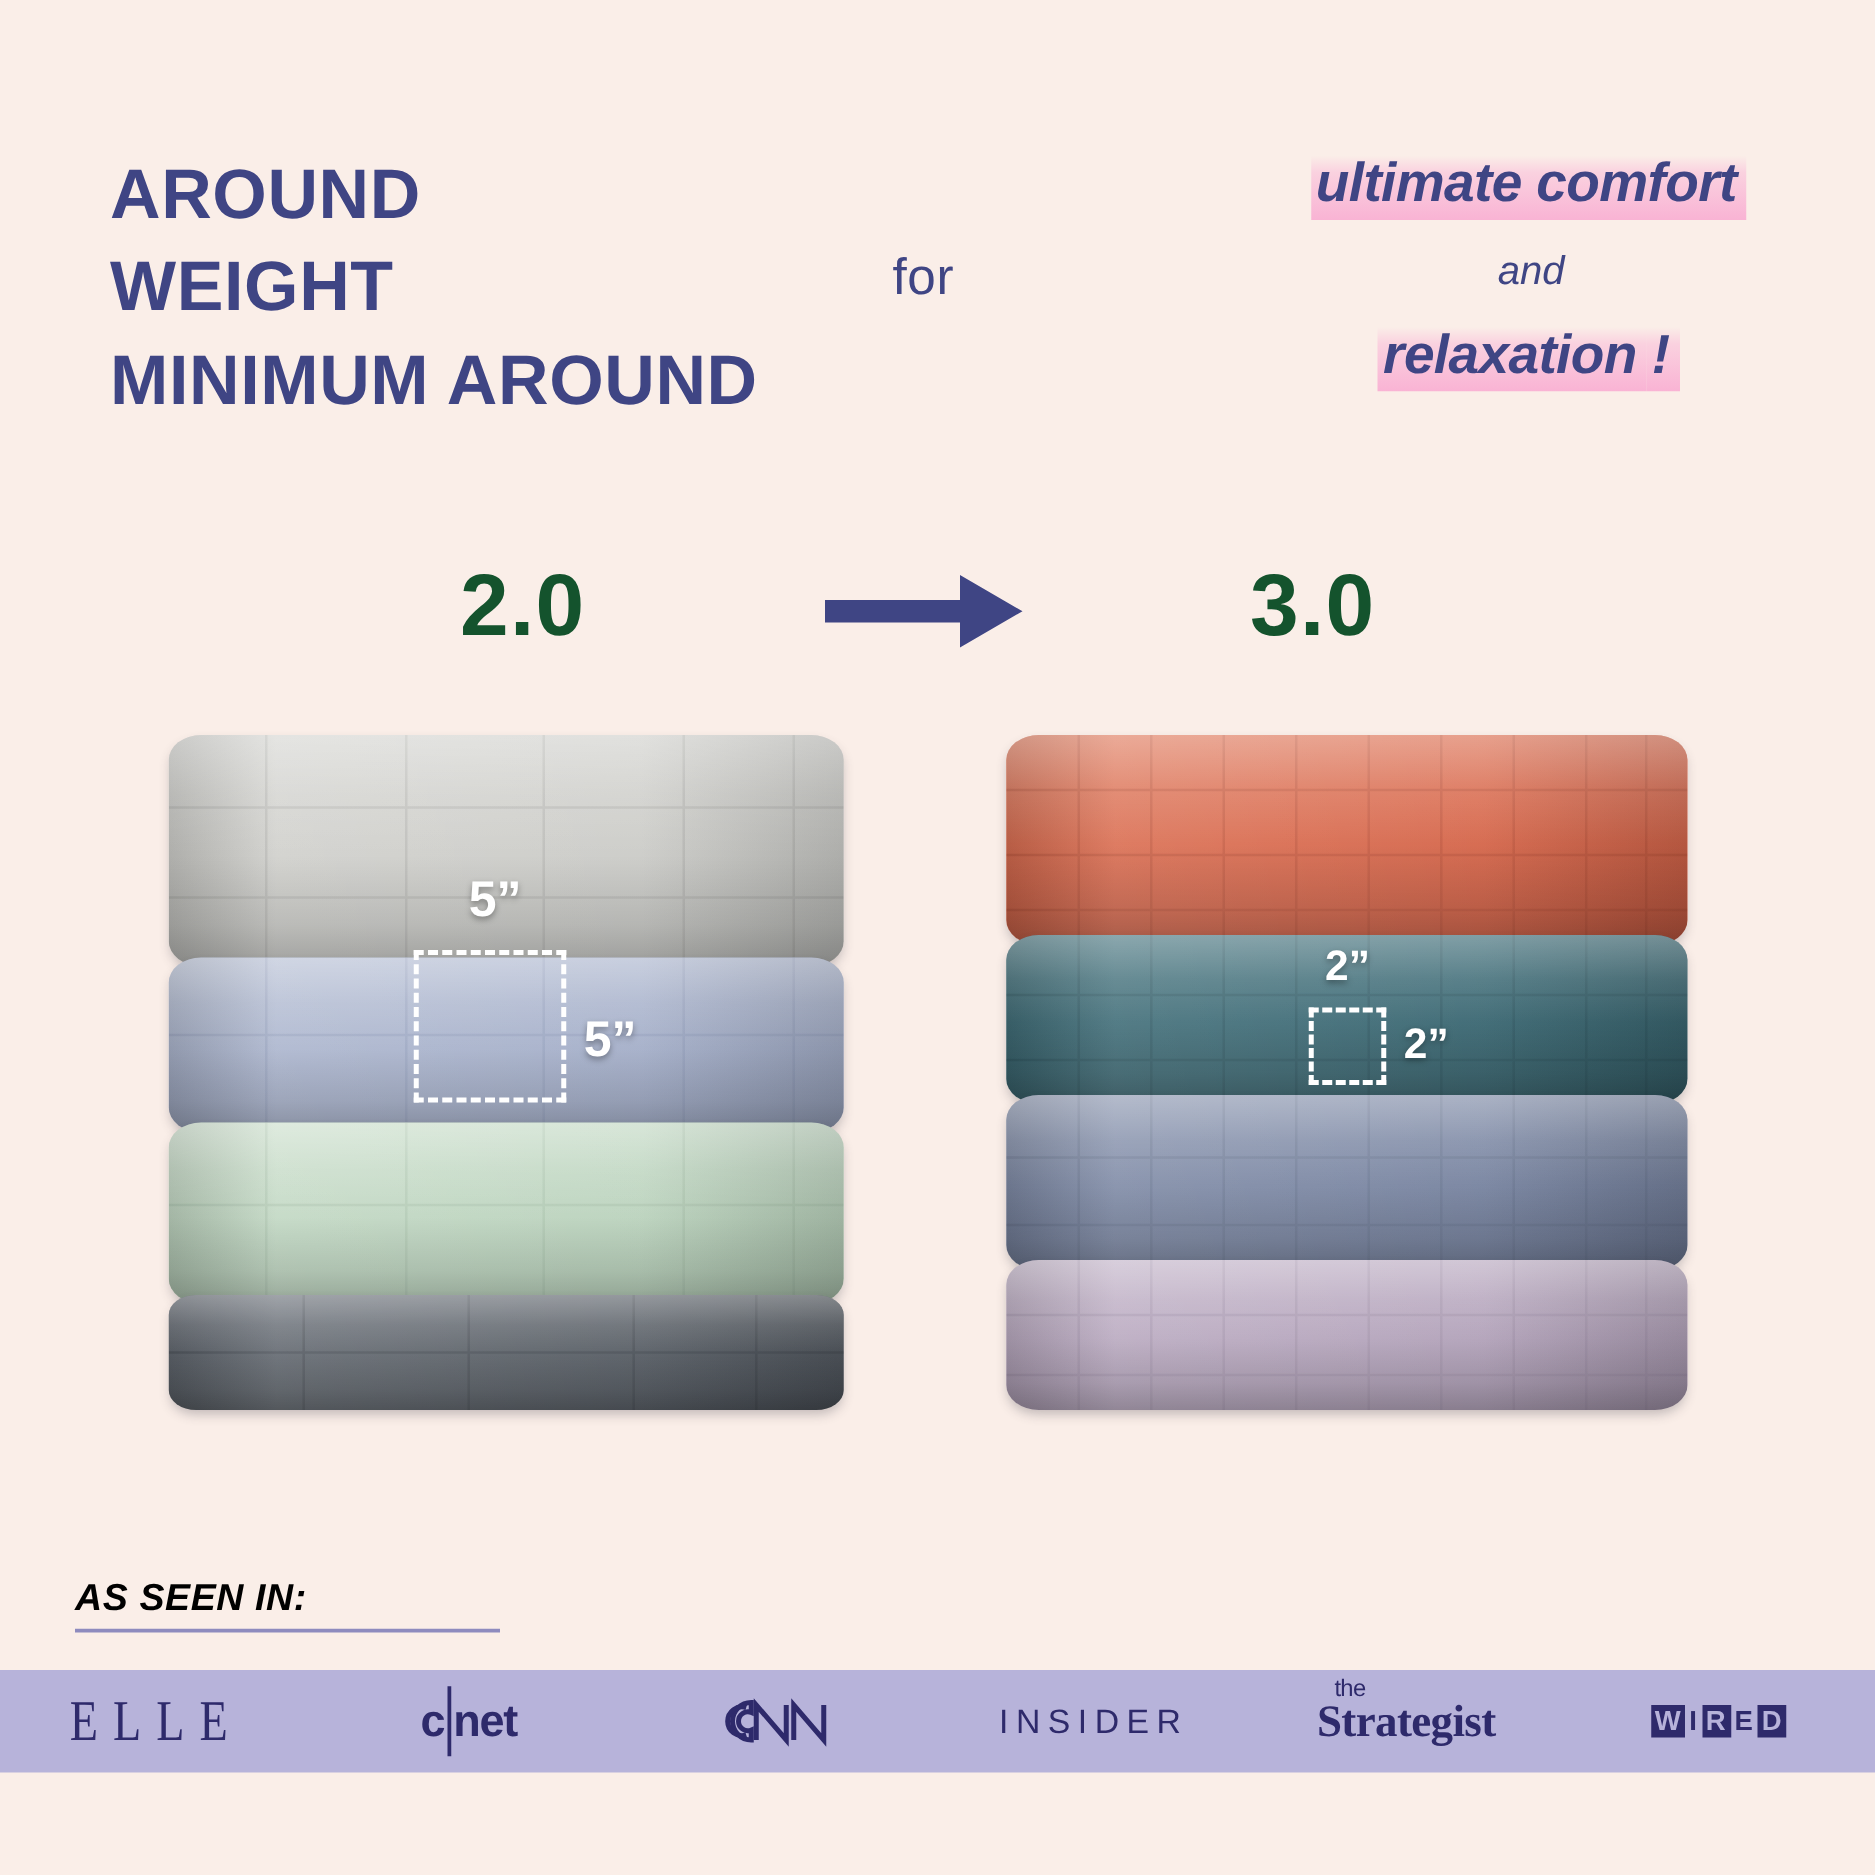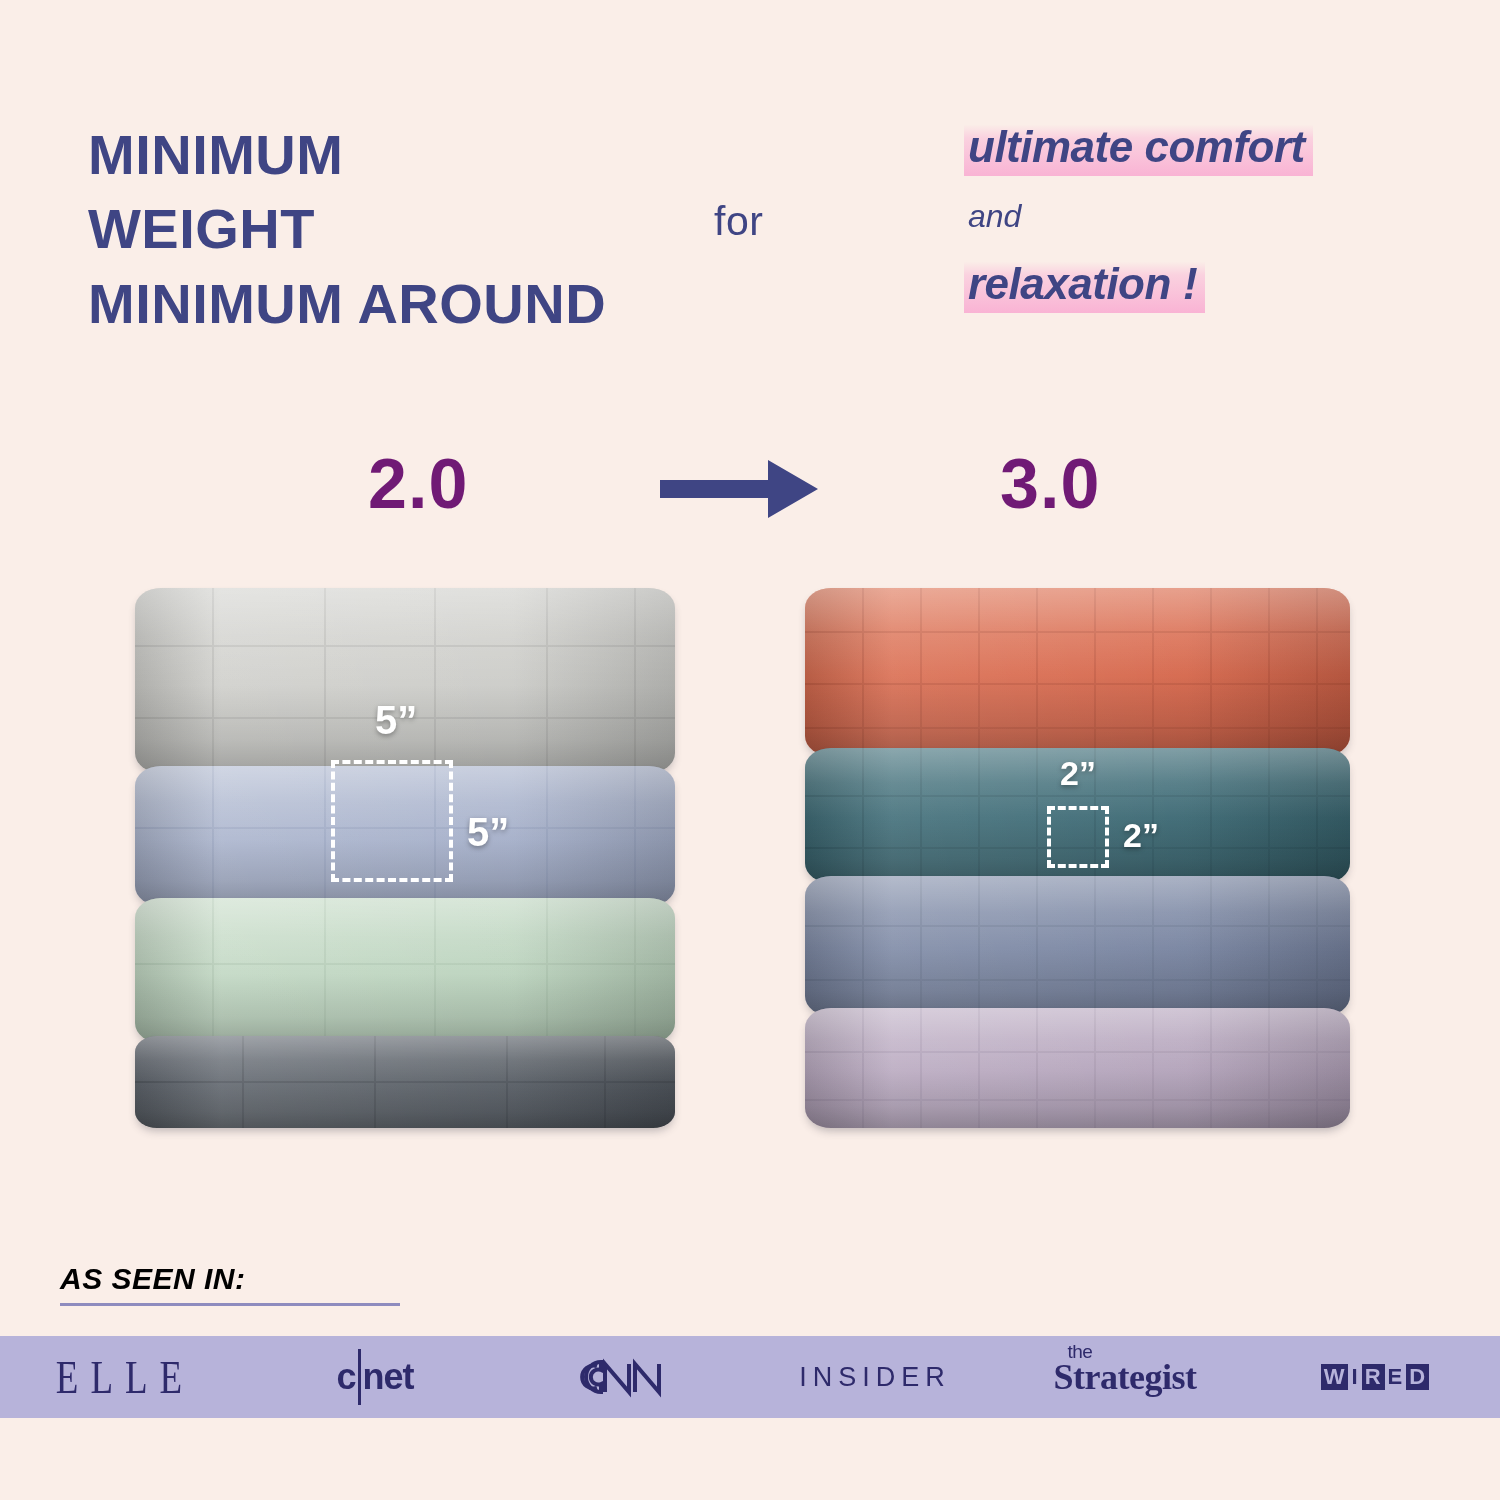--- a/index.html
+++ b/index.html
@@ -18,41 +18,42 @@
     letter-spacing:0.5px;
   }
   .headline .hl{display:block;white-space:nowrap;}
 
   .for-word{
     position:absolute;left:714px;top:198px;
     color:#3f4584;font-size:41px;font-weight:400;letter-spacing:0.5px;
   }
 
   .right-copy{
-    position:absolute;left:964px;top:120px;width:470px;
+    position:absolute;left:988px;top:120px;width:470px;
     color:#3f4584;
+    text-align:center;
   }
   .rc-line{display:block;white-space:nowrap;margin:0;}
   .rc-hi{
     display:inline-block;font-style:italic;font-weight:bold;
     font-size:44px;letter-spacing:-0.5px;padding:2px 8px 4px 4px;
     background:linear-gradient(to bottom,rgba(251,200,223,0) 8%,rgba(250,186,216,.55) 32%,rgba(249,176,211,.95) 100%);
   }
   .rc-and{
     display:inline-block;font-style:italic;font-weight:400;font-size:32px;
     padding-left:4px;
   }
   .rc-bang{font-style:italic;font-weight:bold;}
   .rc-l1{margin-top:0;}
   .rc-l2{margin-top:22px;}
   .rc-l3{margin-top:22px;}
 
   
   .ver{
-    position:absolute;color:#701a75;font-size:70px;font-weight:bold;
+    position:absolute;color:#14532d;font-size:70px;font-weight:bold;
     letter-spacing:1px;
   }
   .ver-left{left:368px;top:444px;}
   .ver-right{left:1000px;top:444px;}
 
   .arrow{position:absolute;left:660px;top:458px;width:160px;height:62px;}
 
   
   .stack{position:absolute;}
   .stack-left{left:135px;top:588px;width:540px;height:540px;}
@@ -131,21 +132,21 @@
     line-height:1;min-width:17px;text-align:center;
   }
   .lg-wired .pl{color:#2e2a6b;padding:2px 1px;display:inline-block;line-height:1;}
 </style>
 </head>
 <body>
 
 <div class="stage">
 
   <div class="headline">
-    <span class="hl">MINIMUM</span>
+    <span class="hl">AROUND</span>
     <span class="hl">WEIGHT</span>
     <span class="hl">MINIMUM AROUND</span>
   </div>
 
   <div class="for-word">for</div>
 
   <div class="right-copy">
     <div class="rc-line rc-l1">
       <span class="rc-hi">ultimate comfort</span>
     </div>

